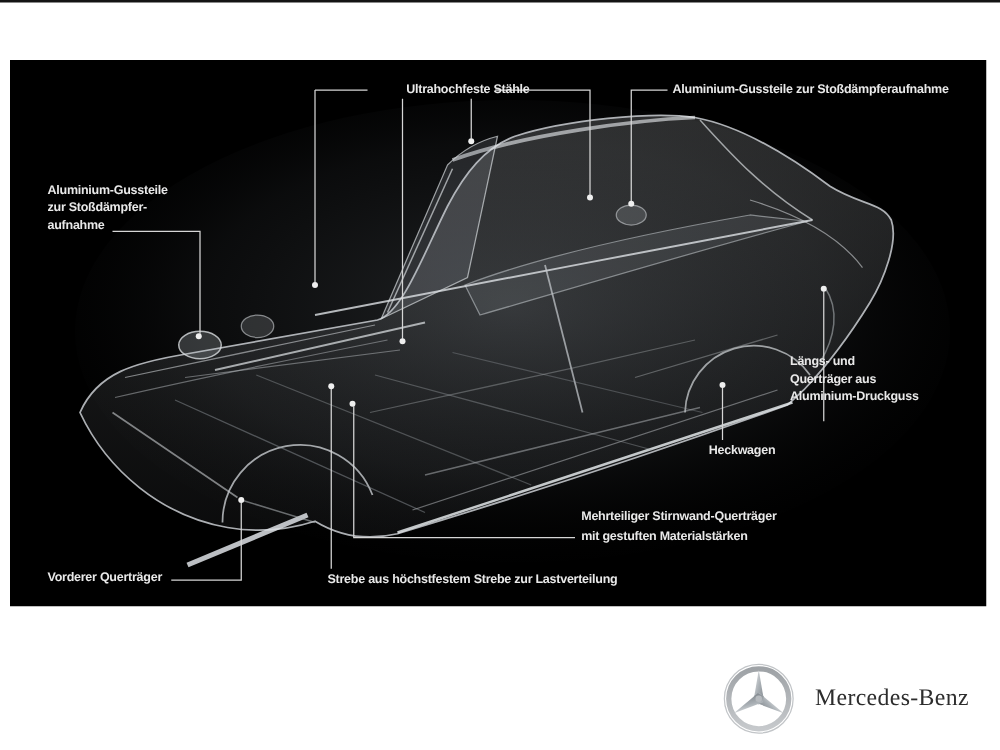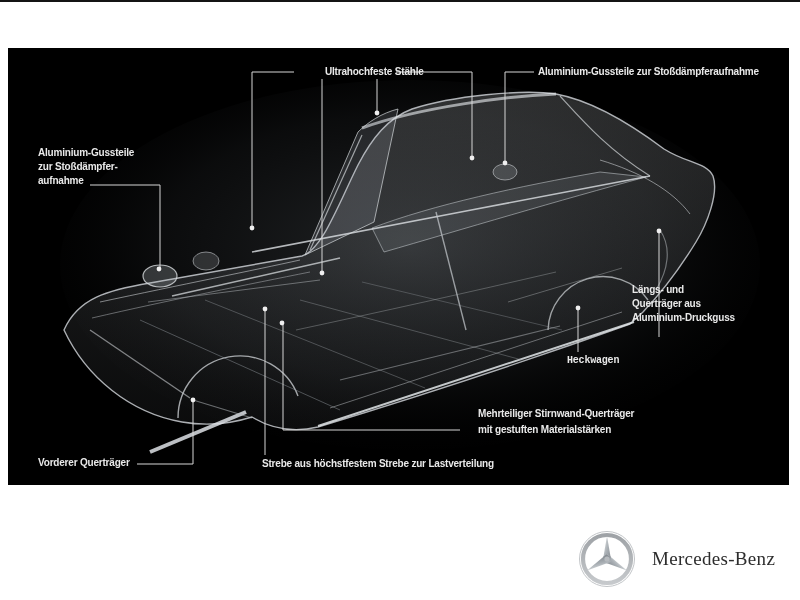--- a/index.html
+++ b/index.html
@@ -156,25 +156,25 @@
   <span class="ln">zur Stoßdämpfer-</span>
   <span class="ln">aufnahme</span>
 </div>
 
 <div class="callout" style="left:632px;top:283px;">
   <span class="ln">Längs- und</span>
   <span class="ln">Querträger aus</span>
   <span class="ln">Aluminium-Druckguss</span>
 </div>
 
-<div class="callout" style="left:567px;top:354px;font-family:Liberation Mono, monospace;">
+<div class="callout" style="left:567px;top:354px;">
   <span class="ln">Heckwagen</span>
 </div>
 
-<div class="callout wide" style="left:465px;top:406px;margin-left:13px;">
+<div class="callout wide" style="left:465px;top:406px;">
   <span class="ln">Mehrteiliger Stirnwand-Querträger</span>
   <span class="ln">mit gestuften Materialstärken</span>
 </div>
 
 <div class="callout" style="left:262px;top:457px;">
   <span class="ln">Strebe aus höchstfestem Strebe zur Lastverteilung</span>
 </div>
 
 <div class="callout" style="left:38px;top:456px;">
   <span class="ln">Vorderer Querträger</span>

